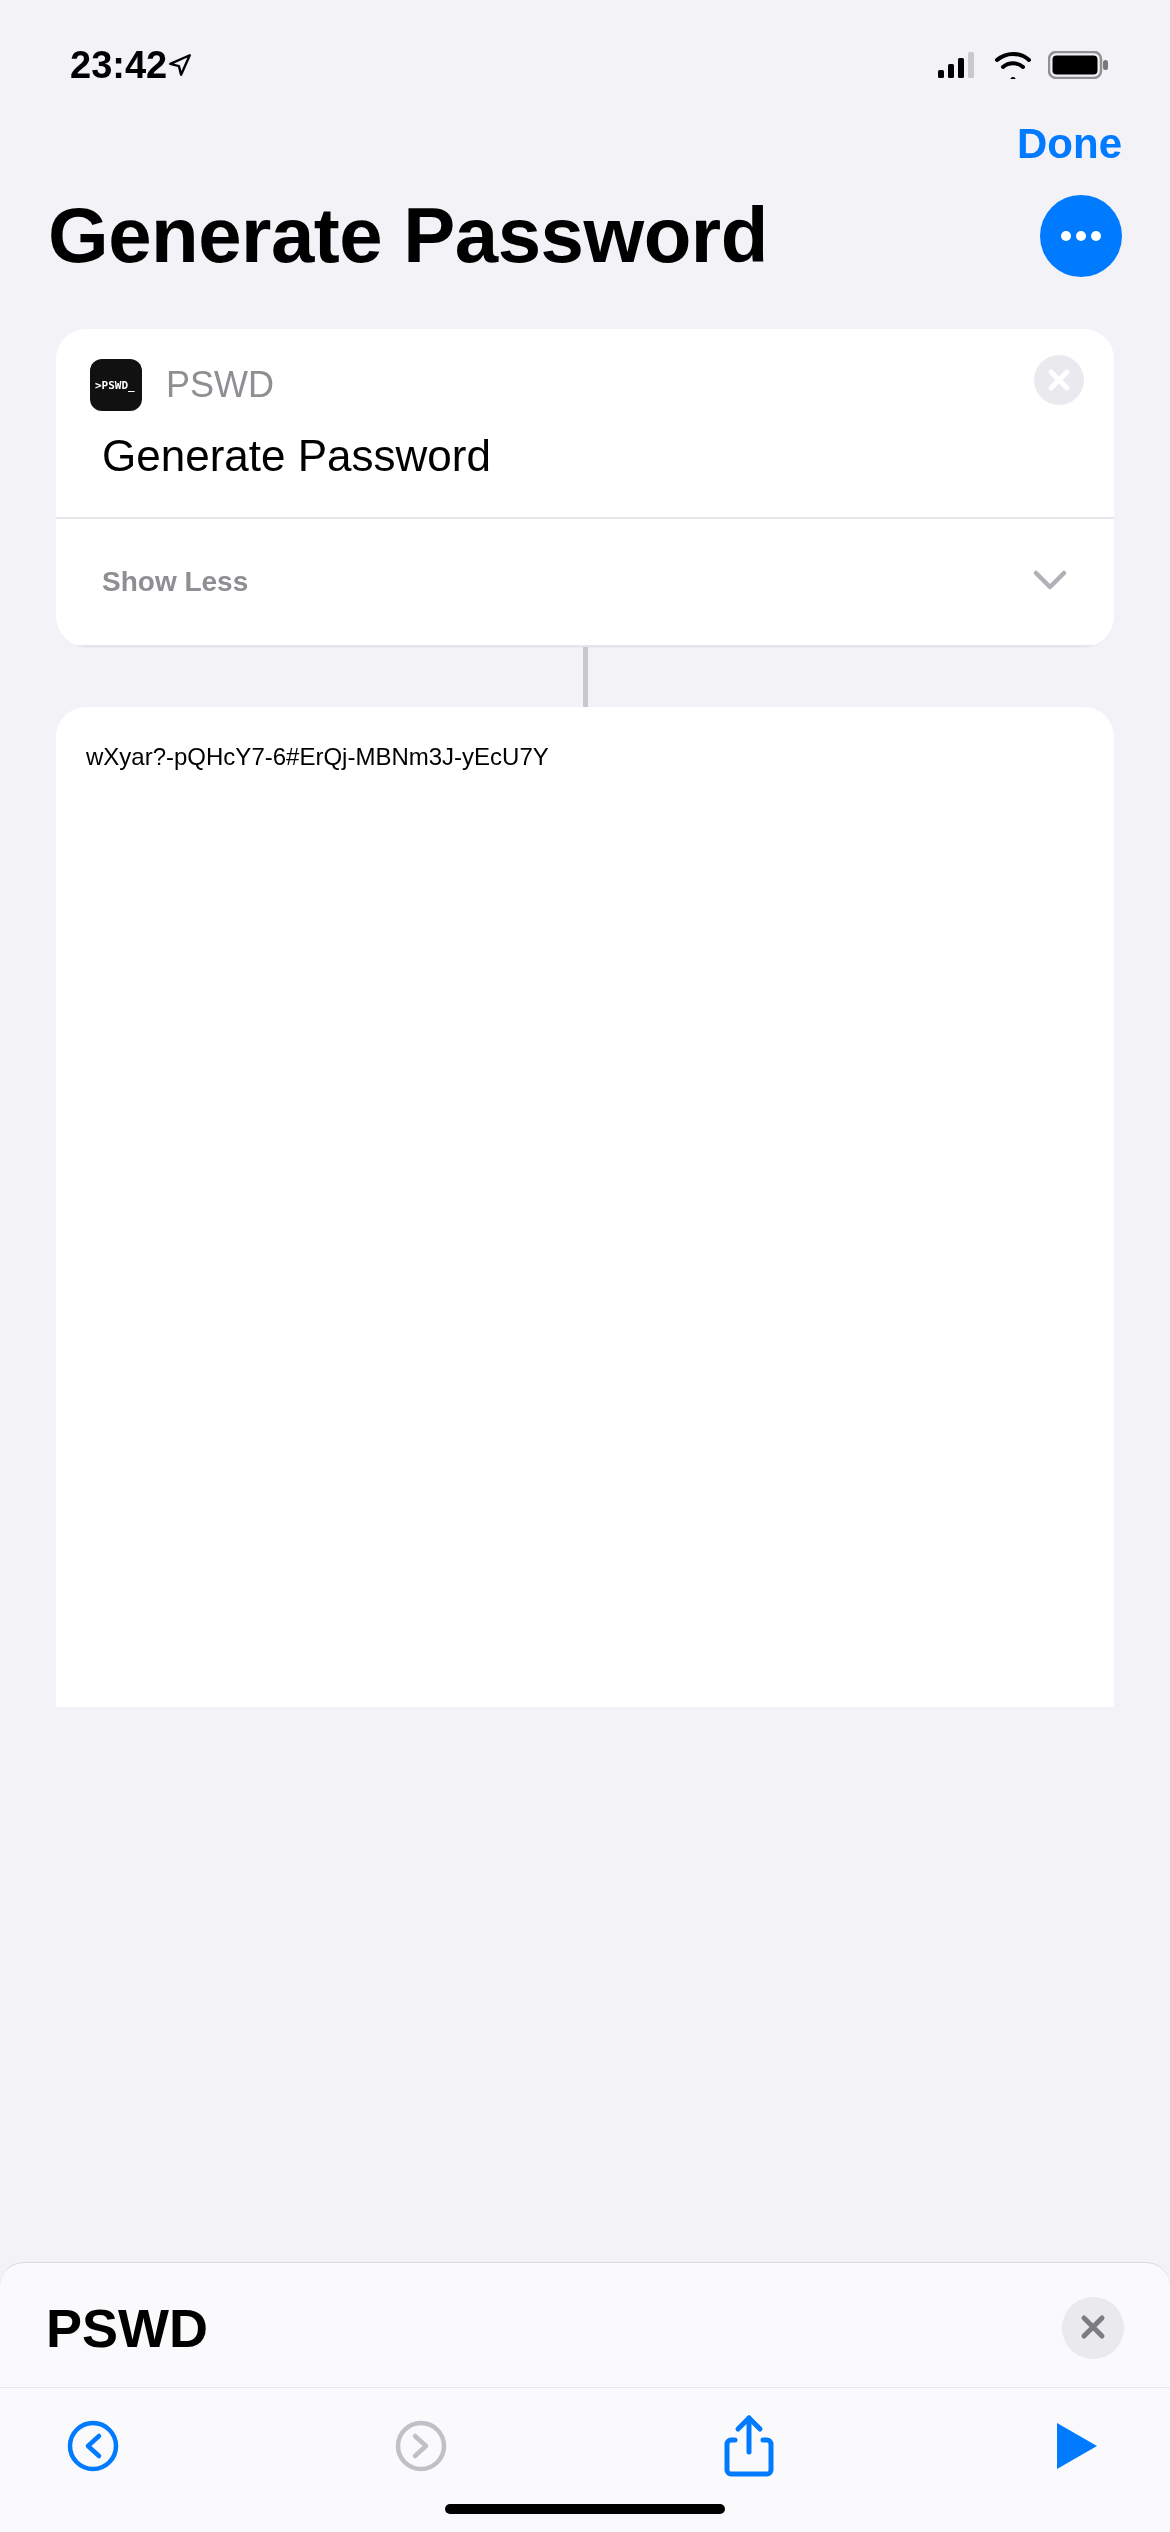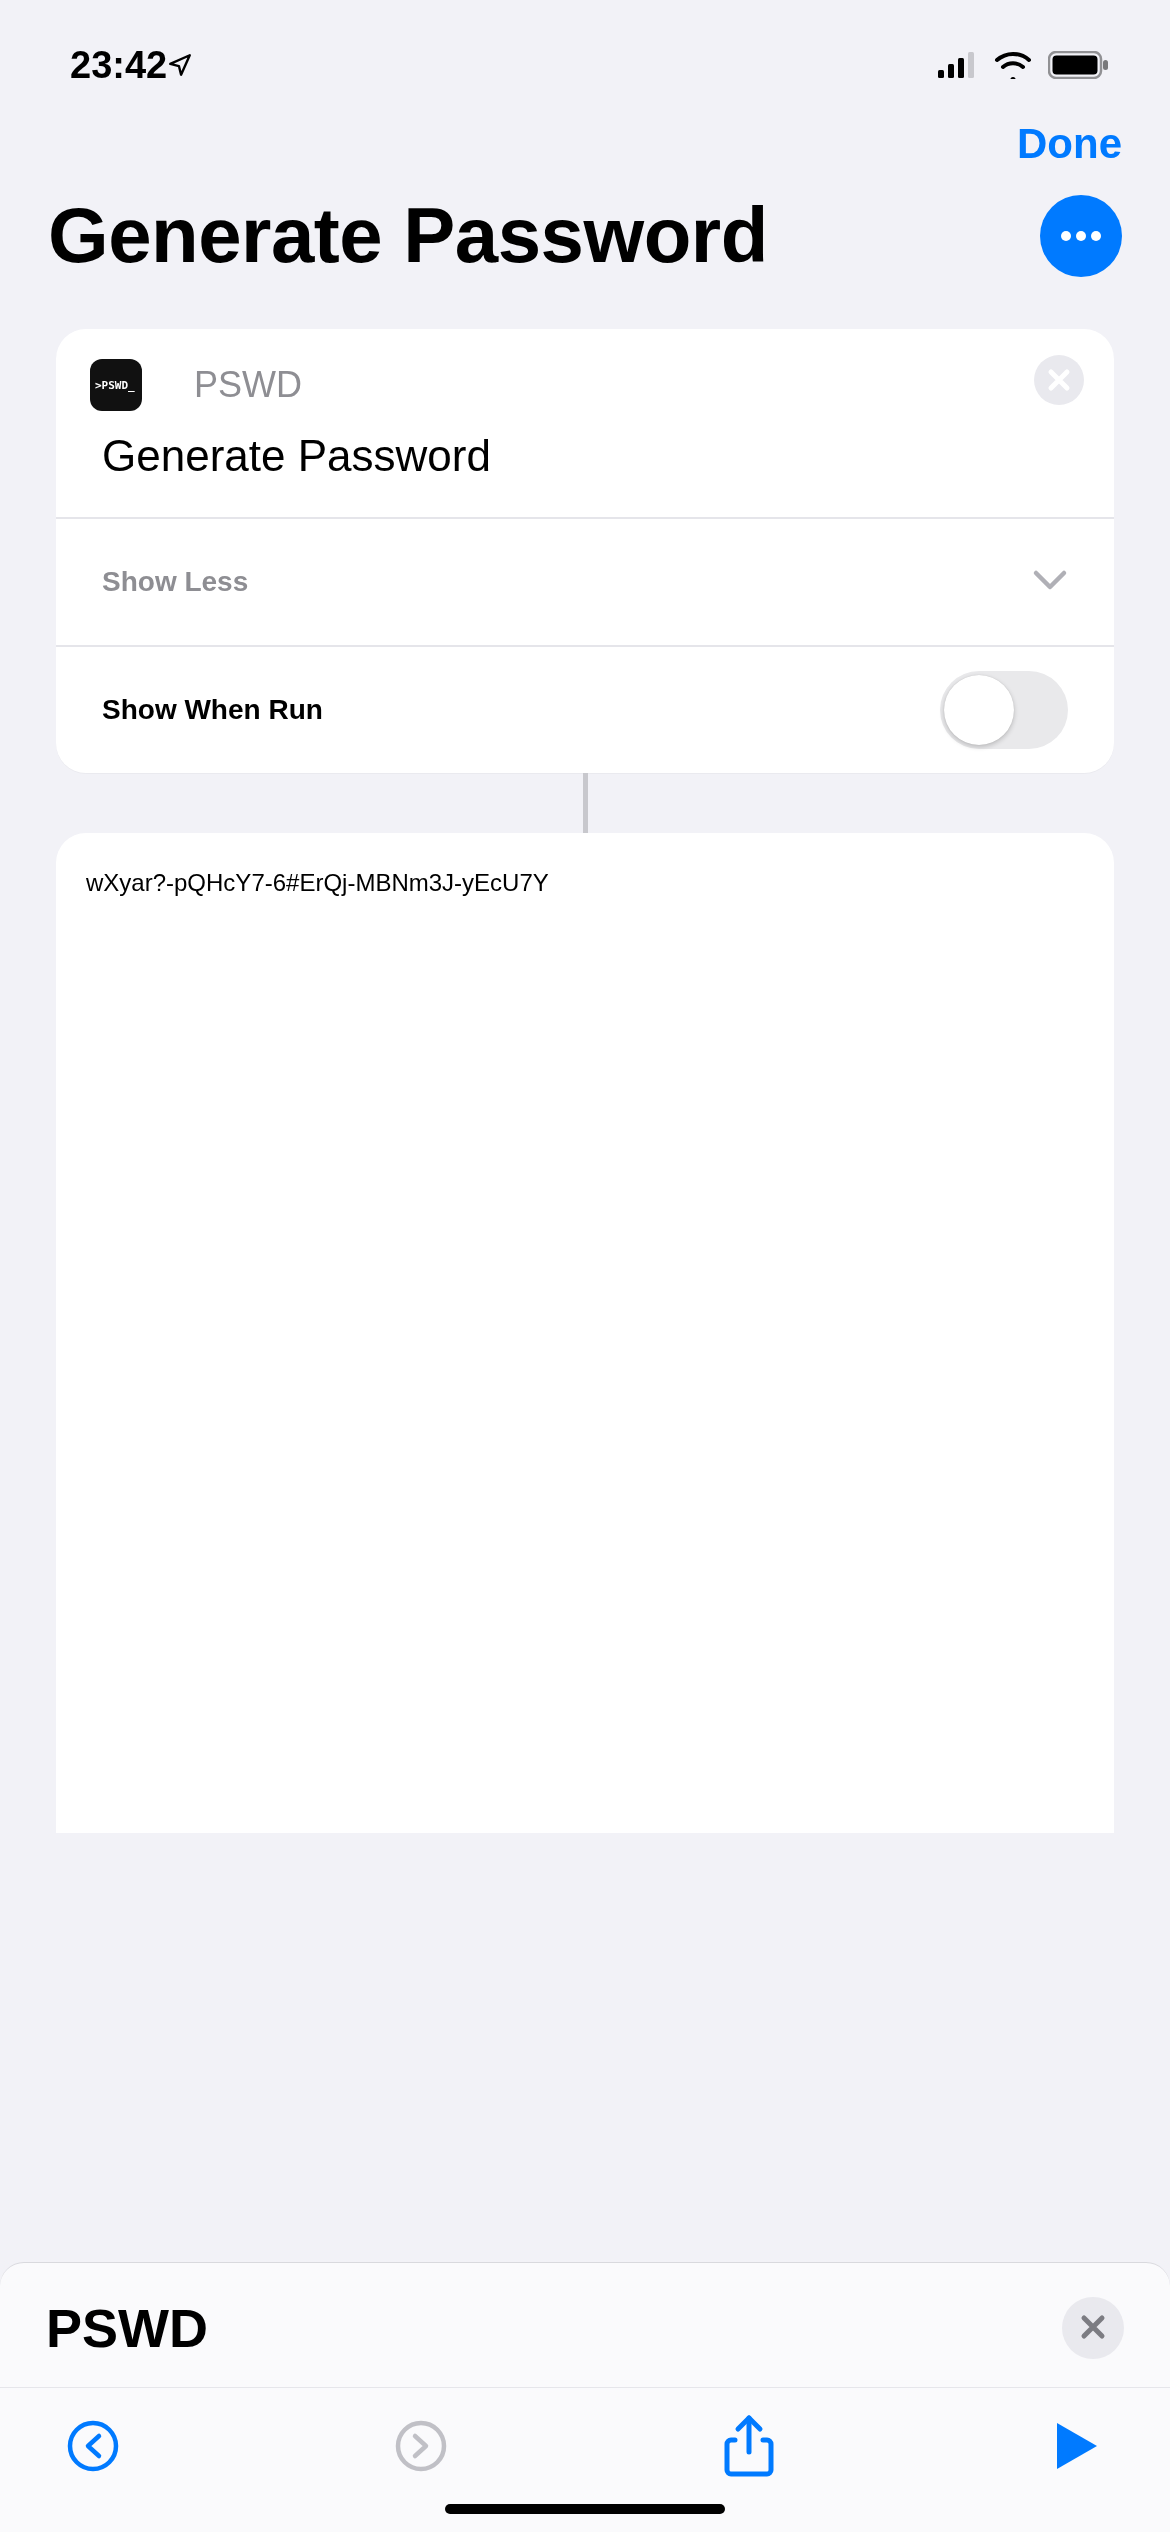--- a/index.html
+++ b/index.html
@@ -73,21 +73,20 @@
     background: #fff;
     border-radius: 30px;
     box-shadow: 0 1px 0 rgba(0,0,0,0.03);
     overflow: hidden;
   }
   .card-header {
     display: flex;
     align-items: center;
     padding: 30px 34px 12px 34px;
     position: relative;
-    gap: 28px;
   }
   .app-icon {
     width: 52px; height: 52px;
     background: #111;
     border-radius: 12px;
     display: flex;
     align-items: center;
     justify-content: flex-start;
     padding-left: 5px;
     color: #fff;
@@ -333,26 +332,20 @@
   </div>
 
   <div class="card-divider"></div>
 
 
   <div class="row-sep"></div>
 
 
   <div class="row-sep"></div>
 
-  <div class="row">
-    <span class="row-label">Show When Run</span>
-    <button class="switch">
-      <span class="switch-knob"></span>
-    </button>
-  </div>
 </div>
 
 <div class="connector"></div>
 
 <div class="output-card">
   <span>wXyar?-pQHcY7-6#ErQj-MBNm3J-yEcU7Y</span>
 </div>
 
 <div class="bottom-sheet">
   <div class="sheet-header">

